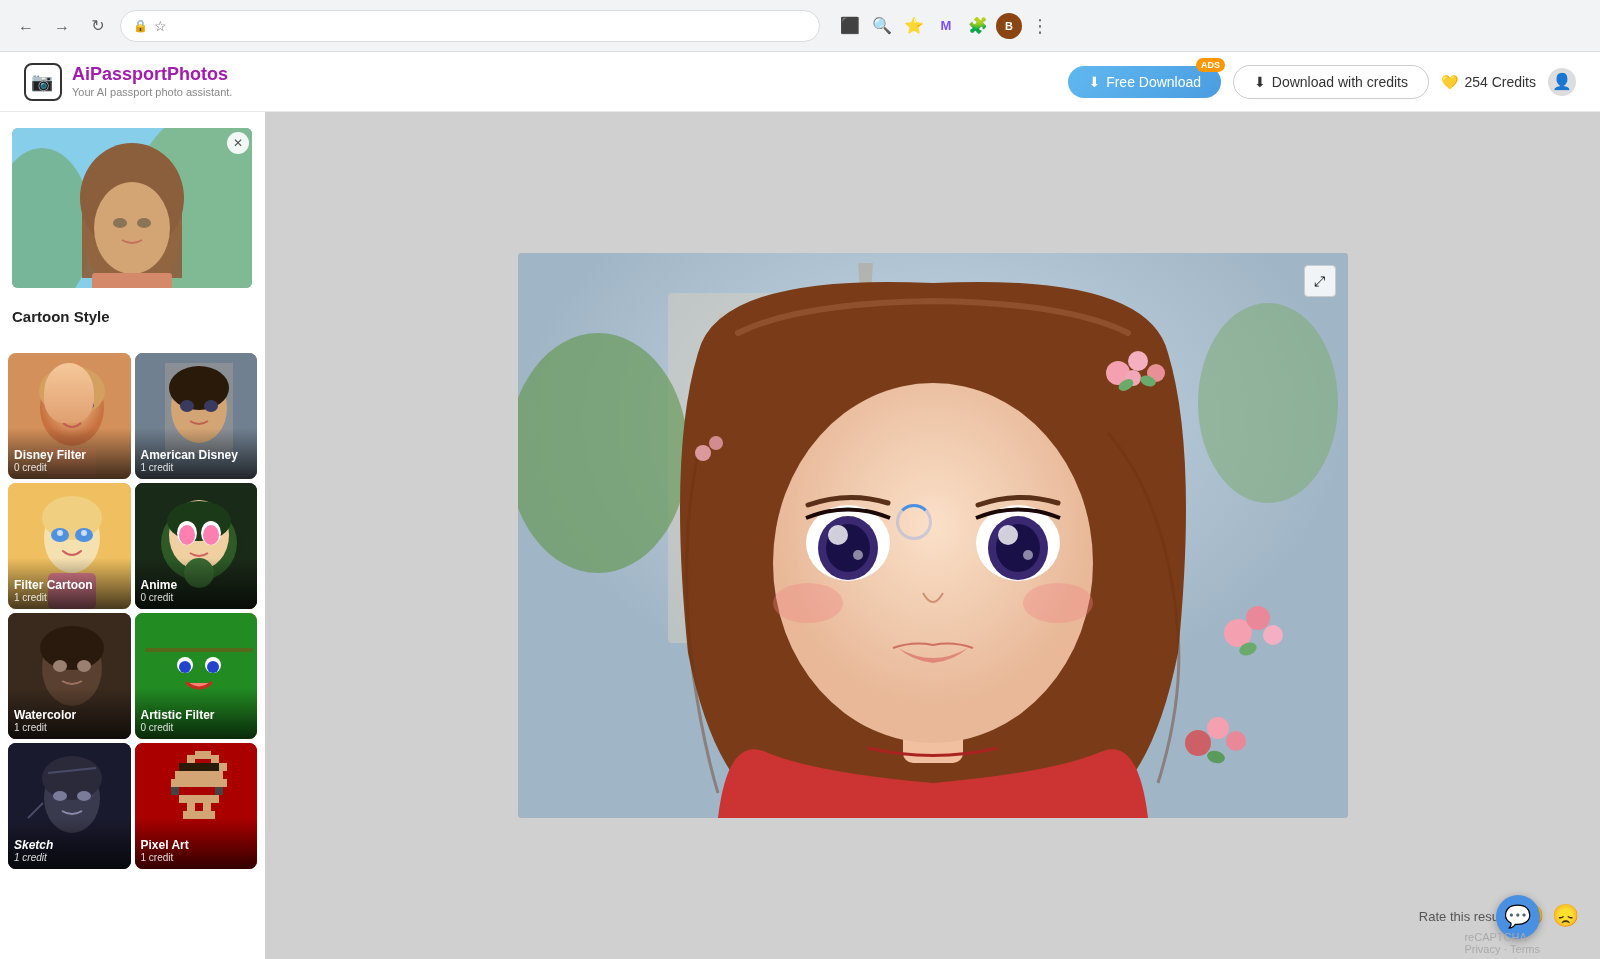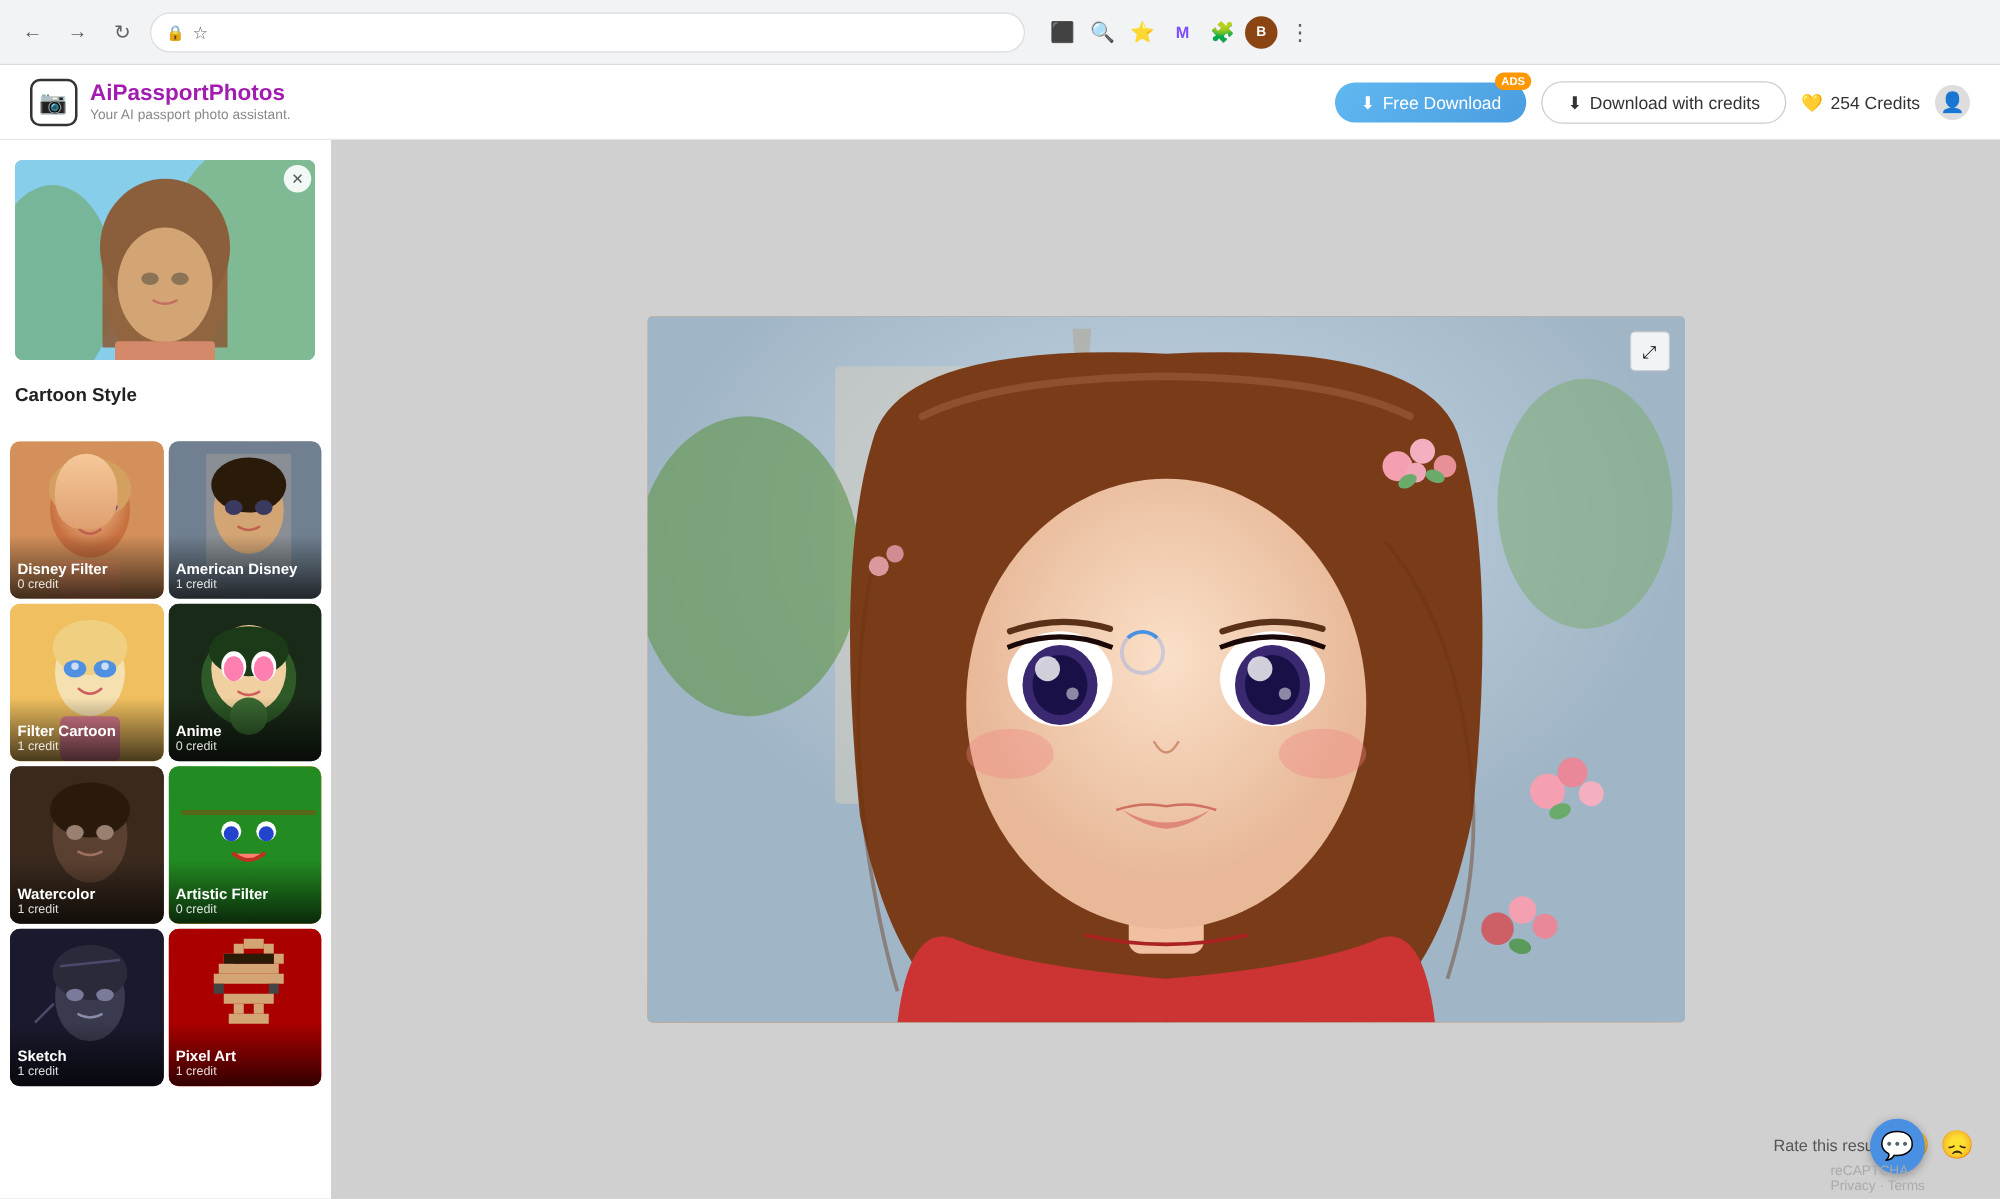--- a/index.html
+++ b/index.html
@@ -226,20 +226,21 @@
       background: radial-gradient(circle at 50% 40%, #2d5a27 0%, #1a3a18 50%, #0a1a08 100%);
     }
     .thumb-watercolor {
       background: linear-gradient(135deg, #4a3528 0%, #3a2a1e 50%, #2a1a10 100%);
     }
     .thumb-artistic {
       background: linear-gradient(135deg, #228B22 0%, #32CD32 30%, #ff6600 50%, #cc4400 100%);
     }
     .thumb-sketch {
       background: linear-gradient(135deg, #1a1a2e 0%, #2a2a3e 40%, #3a3a4e 100%);
+      font-style: italic;
     }
     .thumb-pixel {
       background: linear-gradient(135deg, #8B0000 0%, #cc0000 50%, #ff4444 100%);
     }
 
     
     .main-content {
       flex: 1;
       display: flex;
       flex-direction: column;

